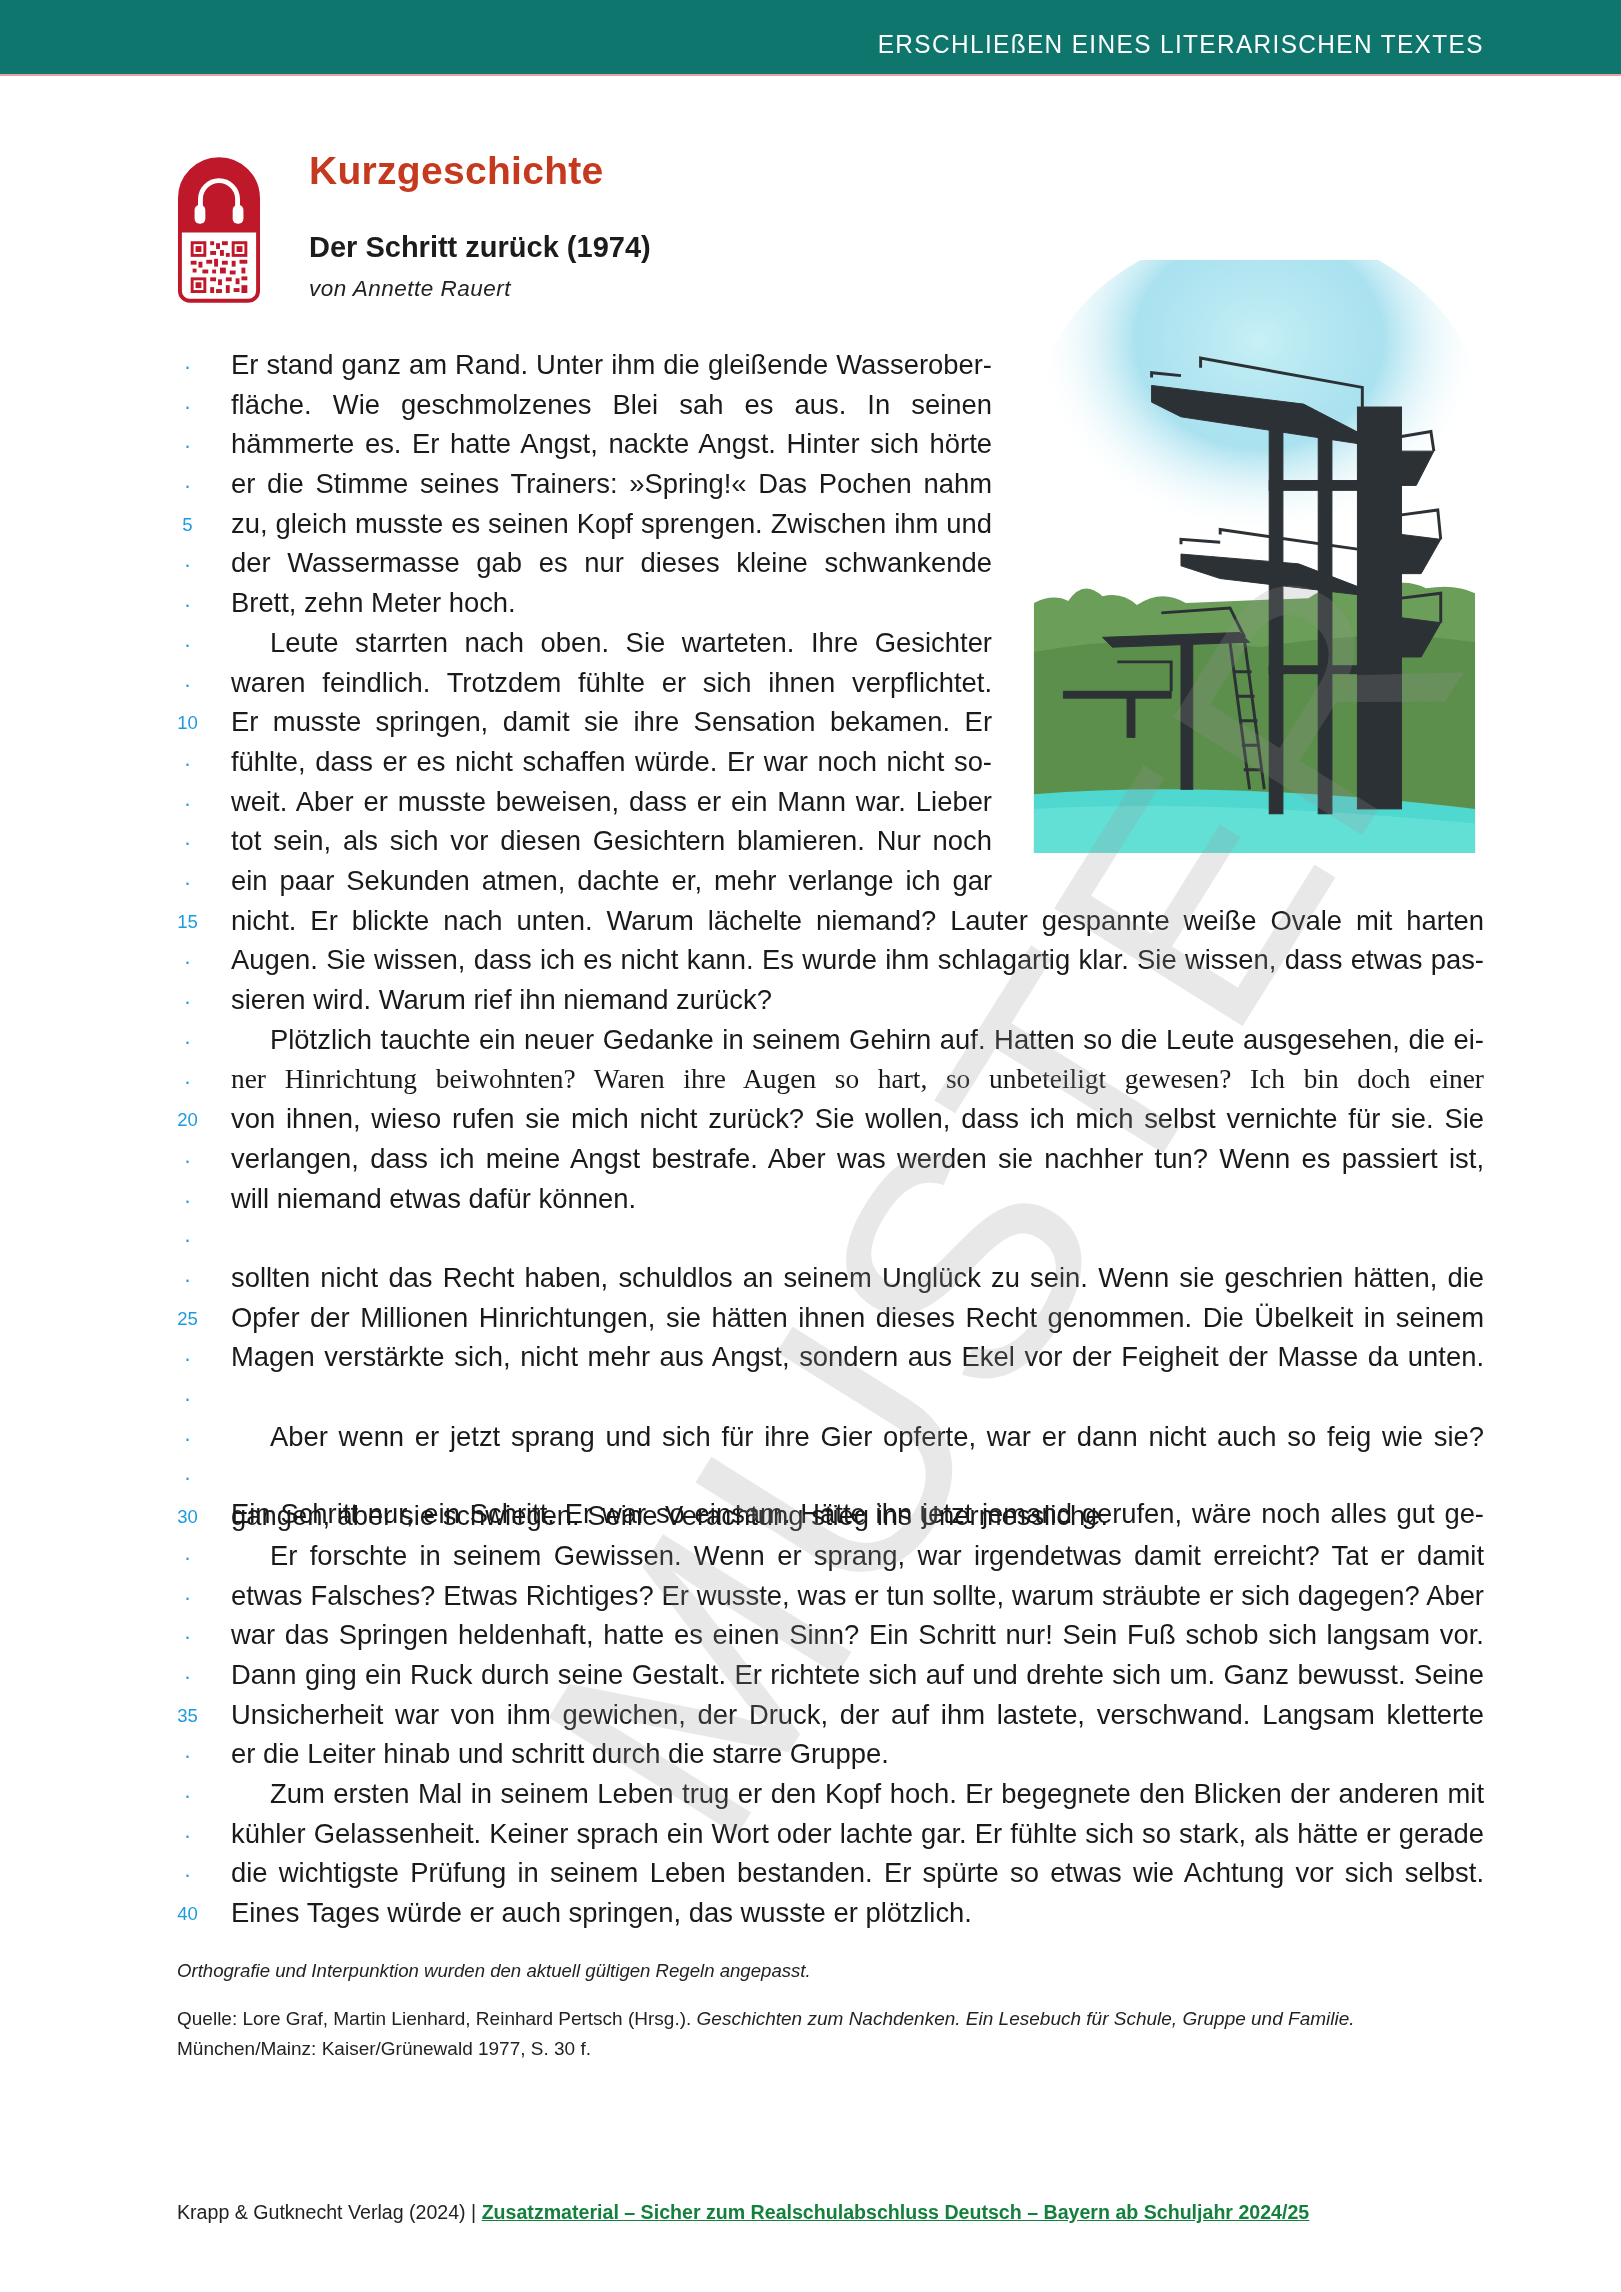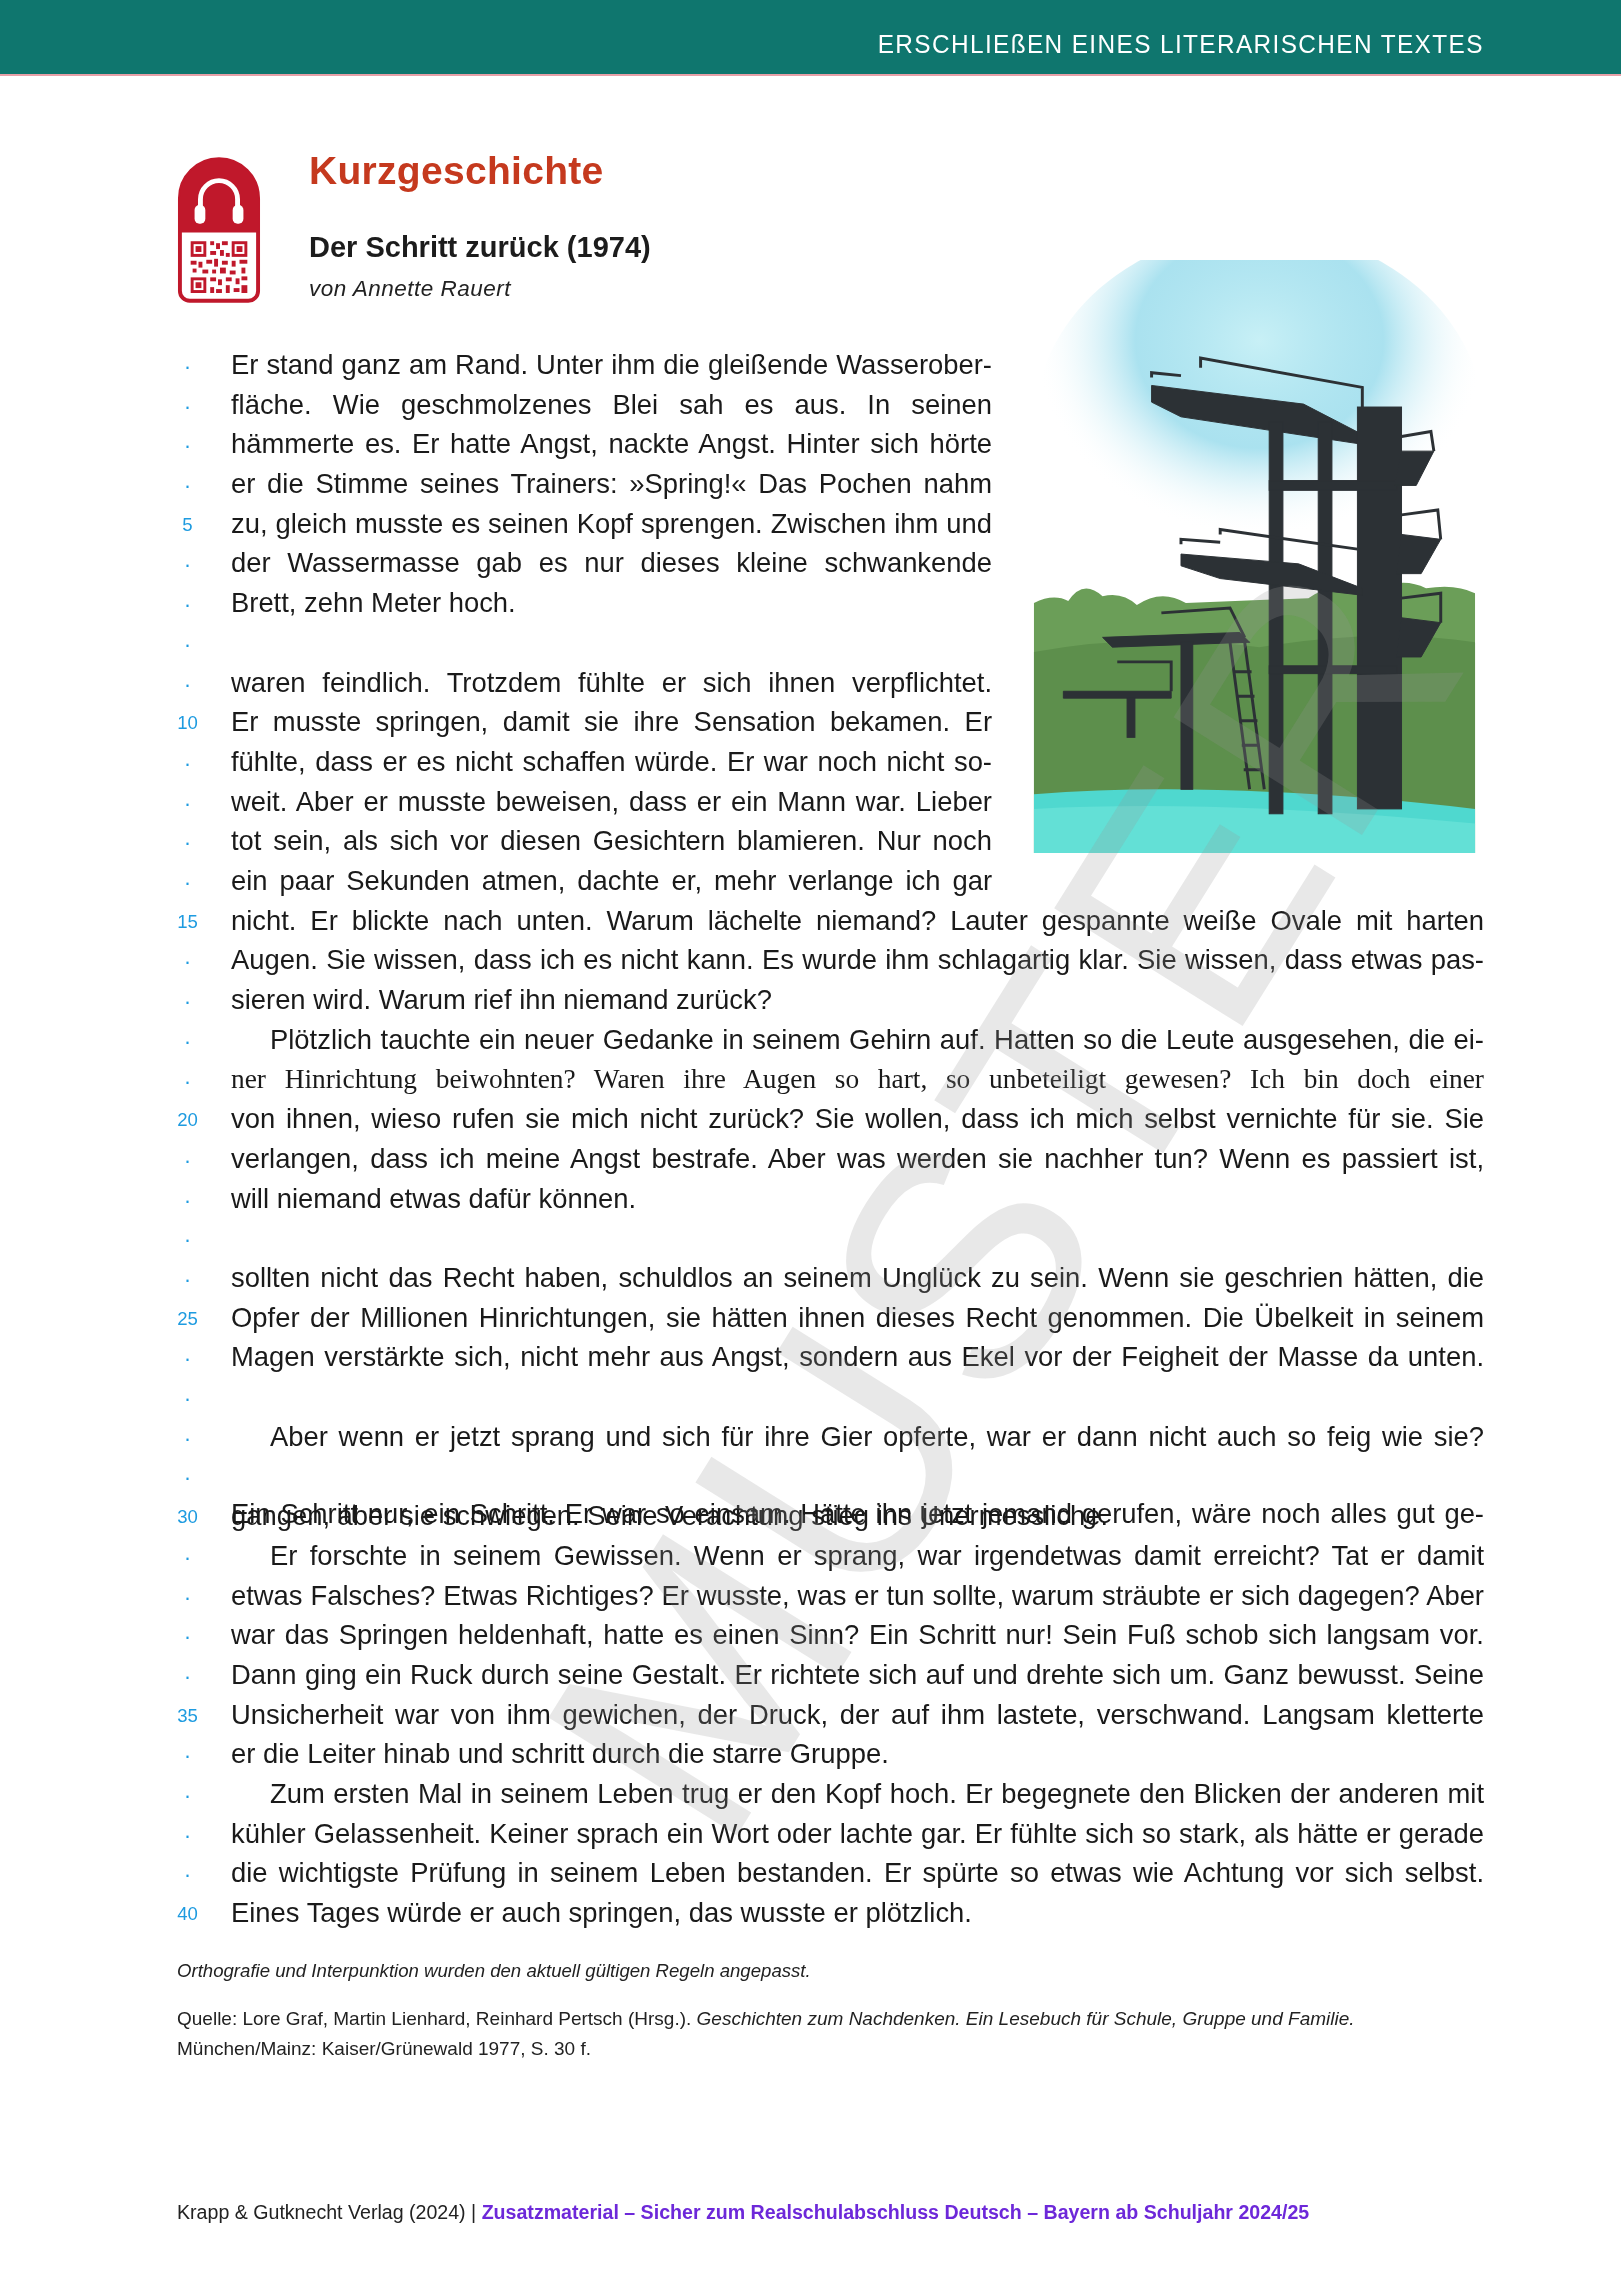--- a/index.html
+++ b/index.html
@@ -33,21 +33,21 @@
 
   .watermark { position: absolute; left: 294px; top: 1010px; font-size: 323px; color: rgba(150,150,150,0.22);
                font-family: "Liberation Sans", sans-serif; letter-spacing: 9.8px;
                transform: rotate(-58deg); transform-origin: center; pointer-events: none; white-space: nowrap; }
 
   .orthography-note { position: absolute; left: 177px; top: 1960px; font-size: 18.6px; font-style: italic; color: #222; }
   .source { position: absolute; left: 177px; top: 2004px; font-size: 19px; color: #222; line-height: 30px; width: 1313px; }
   .source .italic { font-style: italic; }
 
   .footer { position: absolute; left: 177px; top: 2201px; font-size: 19.6px; color: #222; }
-  .footer .accent { color: #6d28d9; font-weight: bold; }
+  .footer .accent { color: #15803d; font-weight: bold; text-decoration: underline; }
 </style>
 </head>
 <body>
 
 <div class="header-band">
   <div class="header-title">ERSCHLIEßEN EINES LITERARISCHEN TEXTES</div>
 </div>
 
 <div class="audio-qr-icon">
   <svg width="84" height="148" viewBox="0 0 86 151">
@@ -179,20 +179,21 @@
     <div class="line" style="top: 198px;">
       <span class="line-no dot">.</span>
       <span class="line-text" style="width: 761px; display: inline-block; white-space: normal; height: 39px; overflow: hidden;">der Wassermasse gab es nur dieses kleine schwankende</span>
     </div>
     <div class="line" style="top: 238px;">
       <span class="line-no dot">.</span>
       <span class="line-text last" style="width: 761px; display: inline-block; white-space: normal; height: 39px; overflow: hidden;">Brett, zehn Meter hoch.</span>
     </div>
     <div class="line" style="top: 278px;">
       <span class="line-no dot">.</span>
+      <span class="line-text indent" style="width: 761px; display: inline-block; white-space: normal; height: 39px; overflow: hidden;">Leute starrten nach oben. Sie warteten. Ihre Gesichter</span>
     </div>
     <div class="line" style="top: 318px;">
       <span class="line-no dot">.</span>
       <span class="line-text" style="width: 761px; display: inline-block; white-space: normal; height: 39px; overflow: hidden;">waren feindlich. Trotzdem fühlte er sich ihnen verpflichtet.</span>
     </div>
     <div class="line" style="top: 357px;">
       <span class="line-no">10</span>
       <span class="line-text" style="width: 761px; display: inline-block; white-space: normal; height: 39px; overflow: hidden;">Er musste springen, damit sie ihre Sensation bekamen. Er</span>
     </div>
     <div class="line" style="top: 397px;">

